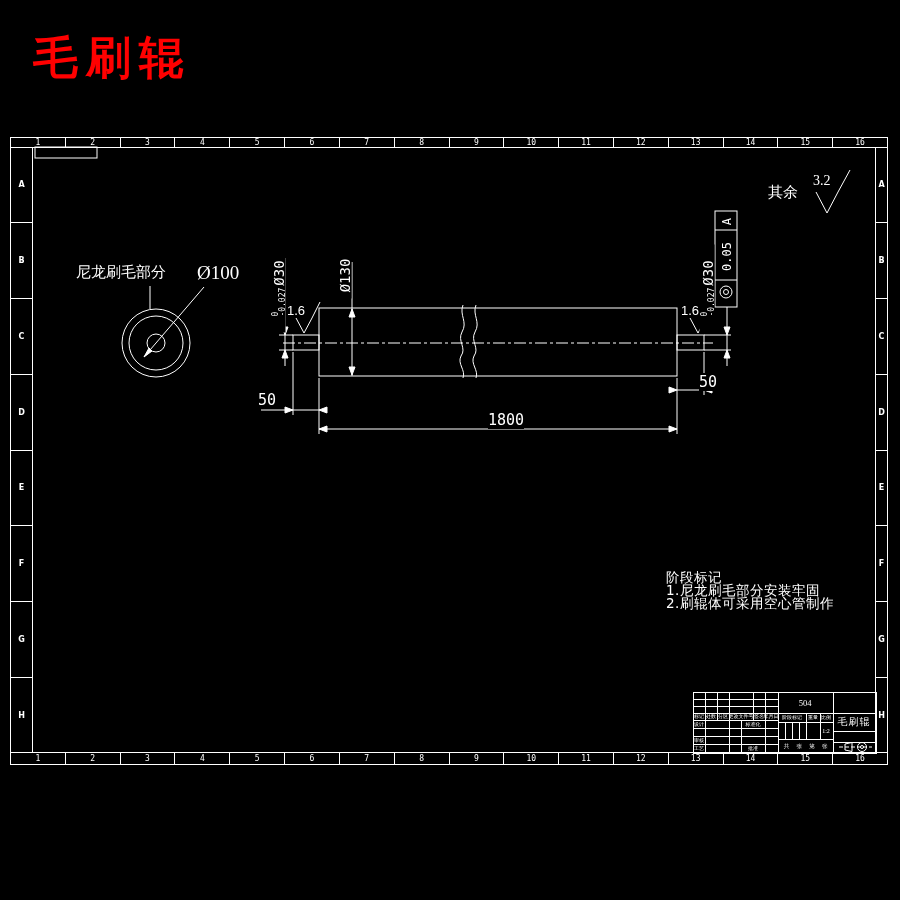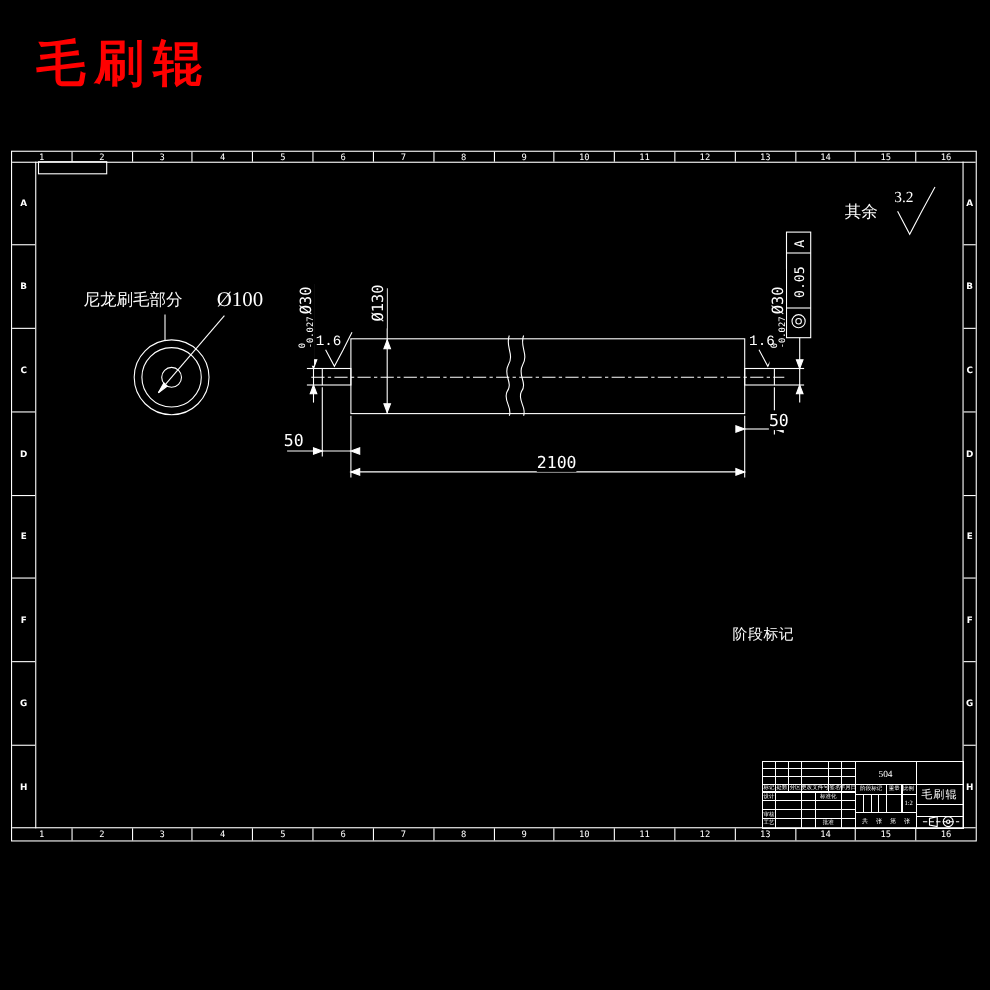--- a/index.html
+++ b/index.html
@@ -23,21 +23,21 @@
   .band-left>div:last-child,.band-right>div:last-child{border-bottom:none;}
   
   .vdim{position:absolute;display:flex;align-items:center;justify-content:center;gap:2px;
         transform:rotate(-90deg);background:#000;color:#fff;
         font-family:"DejaVu Sans Mono","Liberation Mono",monospace;}
   .vdim .main{font-size:14px;}
   .tolstack{display:flex;flex-direction:column;line-height:7px;font-size:8px;}
   .dimtxt{position:absolute;background:#000;color:#fff;font-size:15px;
           font-family:"DejaVu Sans Mono","Liberation Mono",monospace;}
   .rough{position:absolute;background:transparent;color:#fff;font-size:13px;
-         font-family:Liberation Mono, monospace;}
+         font-family:Liberation Sans, sans-serif;}
   .techreq{position:absolute;left:666px;top:571px;color:#fff;font-size:13.5px;line-height:12.8px;letter-spacing:0.5px;}
   .tb-label{position:absolute;transform:translate(-50%,-50%);color:#fff;font-size:5px;white-space:nowrap;}
   .tb-mid{font-size:8.5px;}
   .tb-name{font-size:10px;letter-spacing:1px;}
   .tb-scale{font-size:6px;}
   .sheetrow{position:absolute;left:780px;top:741px;width:51px;height:10px;display:flex;justify-content:space-around;align-items:center;font-size:5.5px;color:#fff;}
   svg{position:absolute;left:0;top:0;}
 </style>
 </head>
 <body>
@@ -239,25 +239,29 @@
     <span>0.05</span>
   </div>
   <div class="vdim" style="left:719px;top:215px;width:14px;height:13px;font-size:12px;background:transparent;">
     <span>A</span>
   </div>
 
   <div class="rough" style="left:287px;top:303px;">1.6</div>
   <div class="rough" style="left:681px;top:303px;">1.6</div>
 
   <div class="dimtxt" style="left:258px;top:391px;">50</div>
-  <div class="dimtxt" style="left:488px;top:411px;">2100</div>
+  <div class="dimtxt" style="left:488px;top:411px;">1800</div>
   <div class="dimtxt" style="left:699px;top:373px;">50</div>
 
   <div class="techreq">
     <div>阶段标记</div>
+    <div>
+        <div>1.尼龙刷毛部分安装牢固</div>
+        <div>2.刷辊体可采用空心管制作</div>
+      </div>
   </div>
 
   <div class="tb-label tb-mid mono" style="left:805px;top:703px;">504</div>
   <div class="tb-label tb-name" style="left:854px;top:722px;">毛刷辊</div>
   <div class="tb-label" style="left:699px;top:716px;">标记</div>
   <div class="tb-label" style="left:711px;top:716px;">处数</div>
   <div class="tb-label" style="left:723px;top:716px;">分区</div>
   <div class="tb-label" style="left:741px;top:716px;">更改文件号</div>
   <div class="tb-label" style="left:759px;top:716px;">签名</div>
   <div class="tb-label" style="left:771px;top:716px;">年月日</div>

